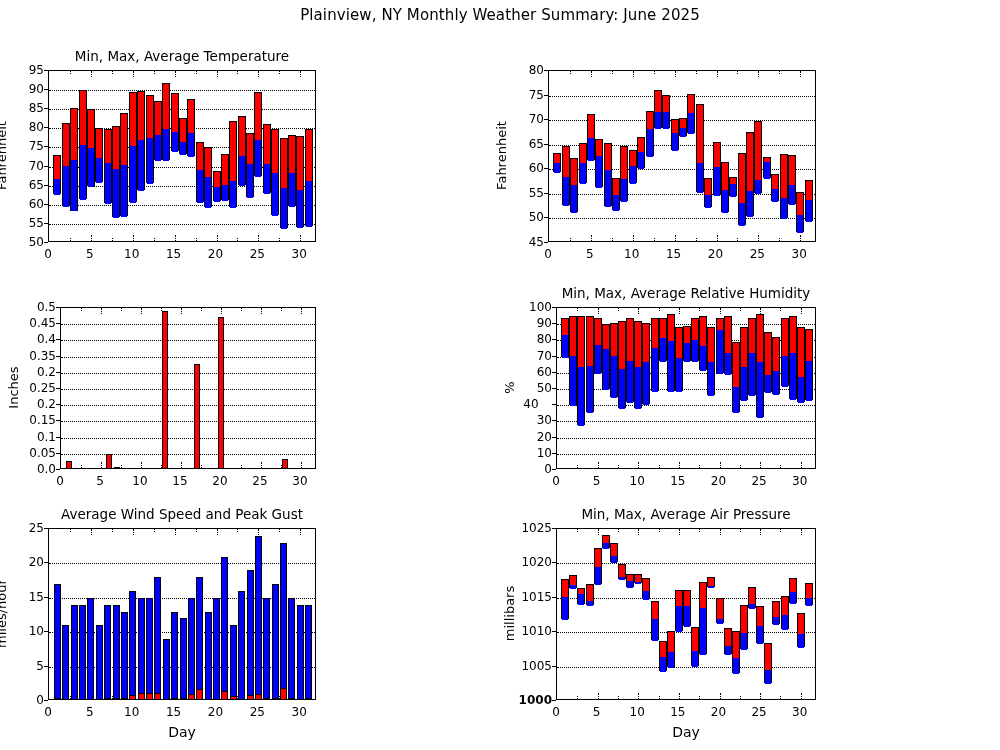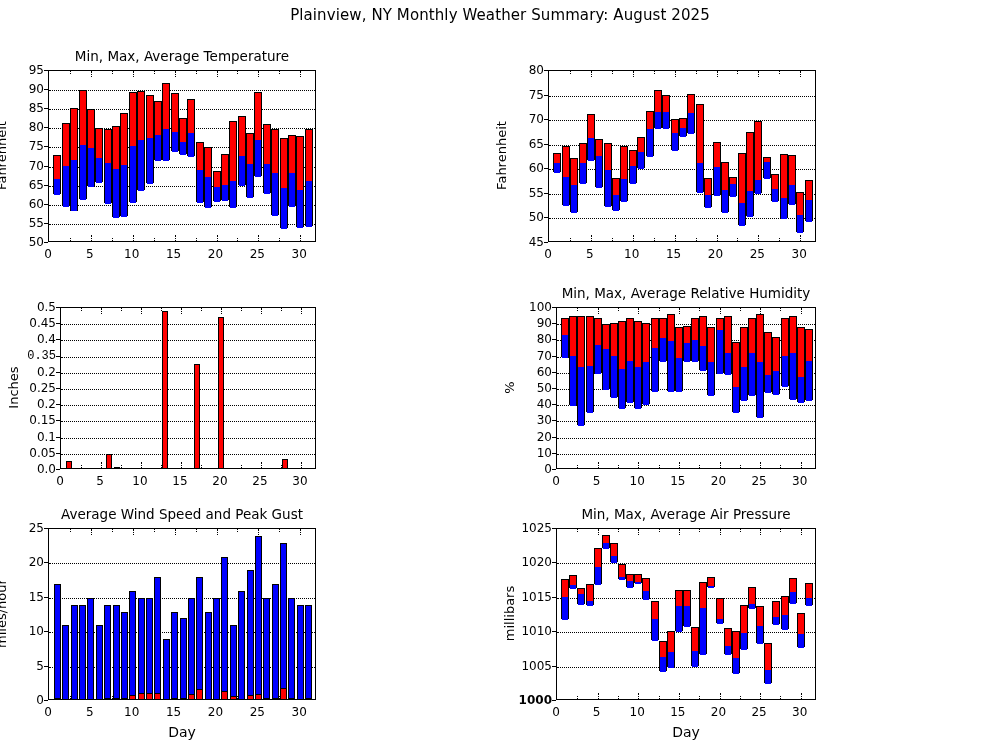--- a/index.html
+++ b/index.html
@@ -46,21 +46,21 @@
   .bar-blue{background:#0000ff;}
   .bar-seg{position:absolute;box-sizing:border-box;}
   .seg-red{background:#ff0000;}
   .seg-blue{background:#0000ff;}
 </style>
 </head>
 <body>
 
 <div id="page">
 
-  <div class="page-title">Plainview, NY Monthly Weather Summary: August 2025</div>
+  <div class="page-title">Plainview, NY Monthly Weather Summary: June 2025</div>
 
   <div id="panels">
       <div class="panel" style="left:0px;top:0px;width:1000px;height:750px;">
         <div class="panel-title" style="left:-12px;top:48px;width:388px;">Min, Max, Average Temperature</div>
         <div class="plot" style="left:48px;top:70px;width:268px;height:172px;">
           <div class="grid-line" style="top:152.88888888888889px;"></div>
           <div class="grid-line" style="top:133.77777777777777px;"></div>
           <div class="grid-line" style="top:114.66666666666669px;"></div>
           <div class="grid-line" style="top:95.55555555555556px;"></div>
           <div class="grid-line" style="top:76.44444444444444px;"></div>
@@ -477,21 +477,21 @@
         <div class="ylab" style="left:14px;top:436.6px;width:42px;">0.1</div>
         <div class="ytick-mark" style="left:56px;top:436.6px;width:4px;"></div>
         <div class="ylab" style="left:14px;top:420.4px;width:42px;">0.15</div>
         <div class="ytick-mark" style="left:56px;top:420.4px;width:4px;"></div>
         <div class="ylab" style="left:14px;top:404.2px;width:42px;">0.2</div>
         <div class="ytick-mark" style="left:56px;top:404.2px;width:4px;"></div>
         <div class="ylab" style="left:14px;top:388px;width:42px;">0.25</div>
         <div class="ytick-mark" style="left:56px;top:388px;width:4px;"></div>
         <div class="ylab" style="left:14px;top:371.8px;width:42px;">0.2</div>
         <div class="ytick-mark" style="left:56px;top:371.8px;width:4px;"></div>
-        <div class="ylab" style="left:14px;top:355.6px;width:42px;font-family:Liberation Mono, monospace;">0.35</div>
+        <div class="ylab" style="left:14px;top:355.6px;width:42px;">0.35</div>
         <div class="ytick-mark" style="left:56px;top:355.6px;width:4px;"></div>
         <div class="ylab" style="left:14px;top:339.4px;width:42px;">0.4</div>
         <div class="ytick-mark" style="left:56px;top:339.4px;width:4px;"></div>
         <div class="ylab" style="left:14px;top:323.2px;width:42px;">0.45</div>
         <div class="ytick-mark" style="left:56px;top:323.2px;width:4px;"></div>
         <div class="ylab" style="left:14px;top:307px;width:42px;">0.5</div>
         <div class="ytick-mark" style="left:56px;top:307px;width:4px;"></div>
         <div class="xlab" style="left:60px;top:475px;">0</div>
         <div class="xlab" style="left:100px;top:475px;">5</div>
         <div class="xlab" style="left:140px;top:475px;">10</div>
@@ -663,21 +663,21 @@
           </div>
         </div>
         <div class="ylab" style="left:510px;top:469px;width:42px;">0</div>
         <div class="ytick-mark" style="left:552px;top:469px;width:4px;"></div>
         <div class="ylab" style="left:510px;top:452.8px;width:42px;">10</div>
         <div class="ytick-mark" style="left:552px;top:452.8px;width:4px;"></div>
         <div class="ylab" style="left:510px;top:436.6px;width:42px;">20</div>
         <div class="ytick-mark" style="left:552px;top:436.6px;width:4px;"></div>
         <div class="ylab" style="left:510px;top:420.4px;width:42px;">30</div>
         <div class="ytick-mark" style="left:552px;top:420.4px;width:4px;"></div>
-        <div class="ylab" style="left:510px;top:404.2px;width:42px;">40</div>
+        <div class="ylab" style="left:510px;top:404.2px;width:42px;text-align:center;">40</div>
         <div class="ytick-mark" style="left:552px;top:404.2px;width:4px;"></div>
         <div class="ylab" style="left:510px;top:388px;width:42px;">50</div>
         <div class="ytick-mark" style="left:552px;top:388px;width:4px;"></div>
         <div class="ylab" style="left:510px;top:371.8px;width:42px;">60</div>
         <div class="ytick-mark" style="left:552px;top:371.8px;width:4px;"></div>
         <div class="ylab" style="left:510px;top:355.6px;width:42px;">70</div>
         <div class="ytick-mark" style="left:552px;top:355.6px;width:4px;"></div>
         <div class="ylab" style="left:510px;top:339.4px;width:42px;">80</div>
         <div class="ytick-mark" style="left:552px;top:339.4px;width:4px;"></div>
         <div class="ylab" style="left:510px;top:323.2px;width:42px;">90</div>

